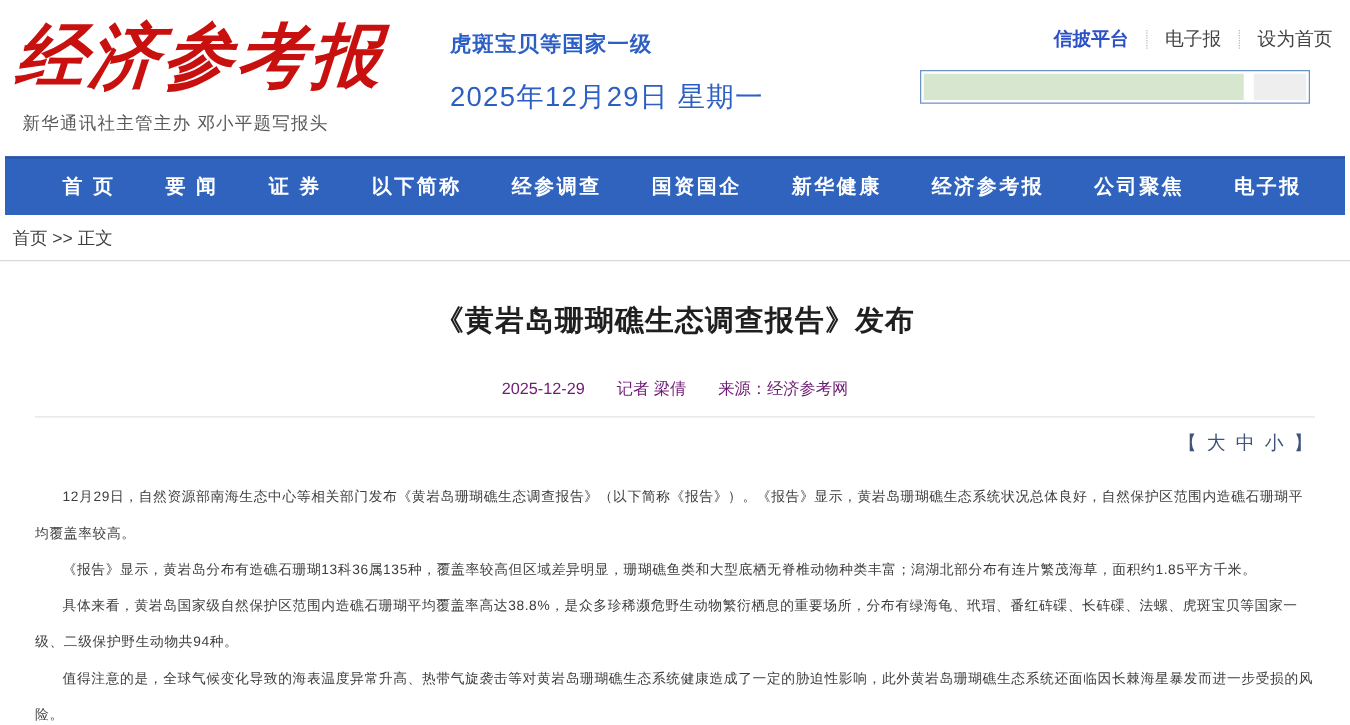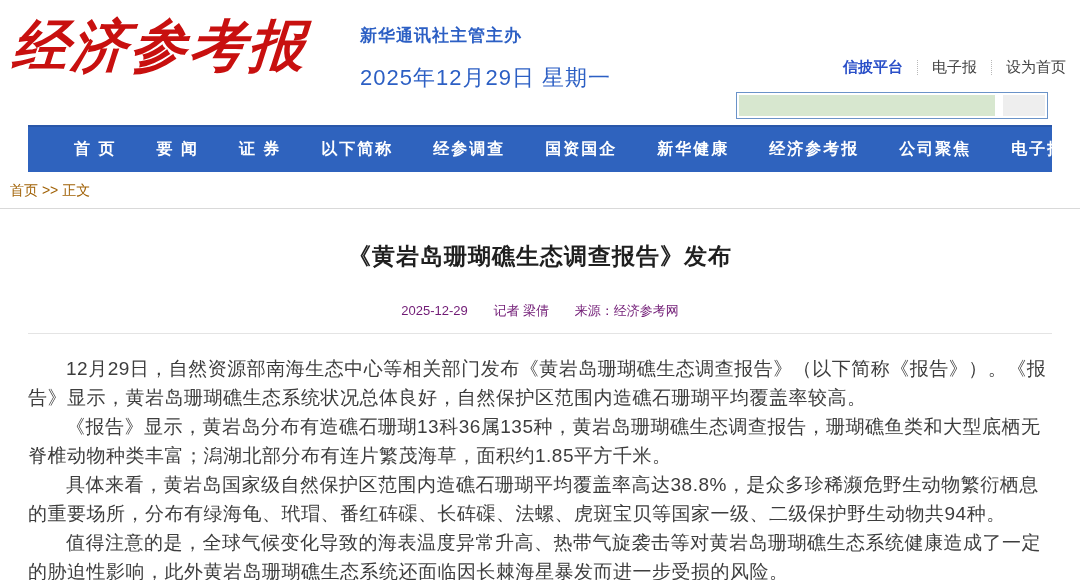--- a/index.html
+++ b/index.html
@@ -16,83 +16,84 @@
     font-weight: bold; font-style: italic;
     font-size: 56px; line-height: 78px;
     color: #c8100f; letter-spacing: 3px;
     transform: skewX(-4deg); transform-origin: left bottom;
     white-space: nowrap;
   }
   .tagline { font-size: 14px; color: #595959; margin-top: 6px; padding-left: 8px; letter-spacing: 1px; }
   .center-block { flex: 1; padding-top: 24px; padding-left: 14px; }
   .slogan { color: #2c5fc4; font-size: 17px; font-weight: bold; letter-spacing: 1px; }
   .date-line { color: #2c5fc4; font-size: 22px; margin-top: 16px; letter-spacing: 1px; }
-  .right-block { width: 330px; padding-top: 22px; margin-top: 36px; }
+  .right-block { width: 330px; padding-top: 22px; }
   .top-links { display: flex; justify-content: flex-end; align-items: center; font-size: 15px; }
   .top-links .lnk { color: #444; text-decoration: none; cursor: pointer; }
   .top-links .lnk.primary { color: #2b50c8; font-weight: bold; }
   .sep { border-left: 1px dotted #b9b9b9; height: 15px; margin: 0 14px; }
   .search-box {
     margin-top: 15px; width: 312px; height: 27px;
     border: 1px solid #6a93c8; background: #fff;
     display: flex; align-items: stretch; padding: 2px;
   }
   .search-input {
     flex: 1; border: none; outline: none;
     background: #d7e7cf; height: 100%;
   }
   .search-btn {
     width: 42px; margin-left: 8px; border: none;
     background: #eeeeee; cursor: pointer;
   }
   
   .nav {
-    margin: 0 28px; height: 47px;
+    margin: 0 4px; height: 47px;
     background: #2f63be; border-top: 2px solid #2a57a9;
     display: flex; align-items: center; padding-left: 26px;
   }
   .nav-item {
     color: #ffffff; font-size: 16px; font-weight: bold;
     padding: 0 20px; letter-spacing: 2px; cursor: pointer; white-space: nowrap;
   }
   
-  .breadcrumb { padding: 10px 0 8px 10px; font-size: 14px; color: #a16207; }
+  .breadcrumb { padding: 10px 0 8px 10px; font-size: 14px; color: #404040; }
   .breadcrumb .crumb { cursor: pointer; }
   .breadcrumb-rule { border: none; border-top: 1px solid #d9d9d9; }
   
   .article { padding: 0 28px; }
   .article-title {
     text-align: center; font-size: 23px; font-weight: bold;
     color: #1f1f1f; margin-top: 32px; letter-spacing: 1px;
   }
   .article-meta {
     text-align: center; font-size: 13px; color: #701a75; margin-top: 30px;
   }
   .article-meta span { margin: 0 11px; }
   .meta-rule { border: none; border-top: 1px solid #e4e4e4; margin-top: 13px; }
   .font-controls {
     text-align: right; margin-top: 11px;
     font-size: 15px; color: #3e5377; letter-spacing: 2px;
   }
   .font-controls .fc { cursor: pointer; }
   .article-body { margin-top: 20px; }
   .article-body p {
-    font-size: 19px; line-height: 29px; color: #3d3d3d;
+    font-size: 11px; line-height: 29px; color: #3d3d3d;
     text-indent: 2em; letter-spacing: 0.5px;
   }
 </style>
 </head>
 <body>
 
 <div class="header">
   <div class="logo-block">
     <div class="logo-text">经济参考报</div>
+    <div class="tagline">新华通讯社主管主办  邓小平题写报头</div>
   </div>
   <div class="center-block">
-    <div class="slogan">新华通讯社主管主办</div>
+    <div class="slogan">虎斑宝贝等国家一级</div>
     <div class="date-line">2025年12月29日 星期一</div>
   </div>
   <div class="right-block">
     <div class="top-links">
       <span class="lnk primary">信披平台</span>
       <span class="sep"></span>
       <span class="lnk">电子报</span>
       <span class="sep"></span>
       <span class="lnk">设为首页</span>
     </div>
@@ -124,19 +125,26 @@
 <hr class="breadcrumb-rule">
 
 <div class="article">
   <div class="article-title">《黄岩岛珊瑚礁生态调查报告》发布</div>
   <div class="article-meta">
     <span>2025-12-29</span>
     <span>记者 梁倩</span>
     <span>来源：经济参考网</span>
   </div>
   <hr class="meta-rule">
+  <div class="font-controls">
+    <span>【</span>
+    <span class="fc">大</span>
+    <span class="fc">中</span>
+    <span class="fc">小</span>
+    <span>】</span>
+  </div>
   <div class="article-body">
     <p>12月29日，自然资源部南海生态中心等相关部门发布《黄岩岛珊瑚礁生态调查报告》（以下简称《报告》）。《报告》显示，黄岩岛珊瑚礁生态系统状况总体良好，自然保护区范围内造礁石珊瑚平均覆盖率较高。</p>
-    <p>《报告》显示，黄岩岛分布有造礁石珊瑚13科36属135种，黄岩岛珊瑚礁生态调查报告，珊瑚礁鱼类和大型底栖无脊椎动物种类丰富；潟湖北部分布有连片繁茂海草，面积约1.85平方千米。</p>
+    <p>《报告》显示，黄岩岛分布有造礁石珊瑚13科36属135种，覆盖率较高但区域差异明显，珊瑚礁鱼类和大型底栖无脊椎动物种类丰富；潟湖北部分布有连片繁茂海草，面积约1.85平方千米。</p>
     <p>具体来看，黄岩岛国家级自然保护区范围内造礁石珊瑚平均覆盖率高达38.8%，是众多珍稀濒危野生动物繁衍栖息的重要场所，分布有绿海龟、玳瑁、番红砗磲、长砗磲、法螺、虎斑宝贝等国家一级、二级保护野生动物共94种。</p>
     <p>值得注意的是，全球气候变化导致的海表温度异常升高、热带气旋袭击等对黄岩岛珊瑚礁生态系统健康造成了一定的胁迫性影响，此外黄岩岛珊瑚礁生态系统还面临因长棘海星暴发而进一步受损的风险。</p>
   </div>
 </div>
 
 </body></html>

